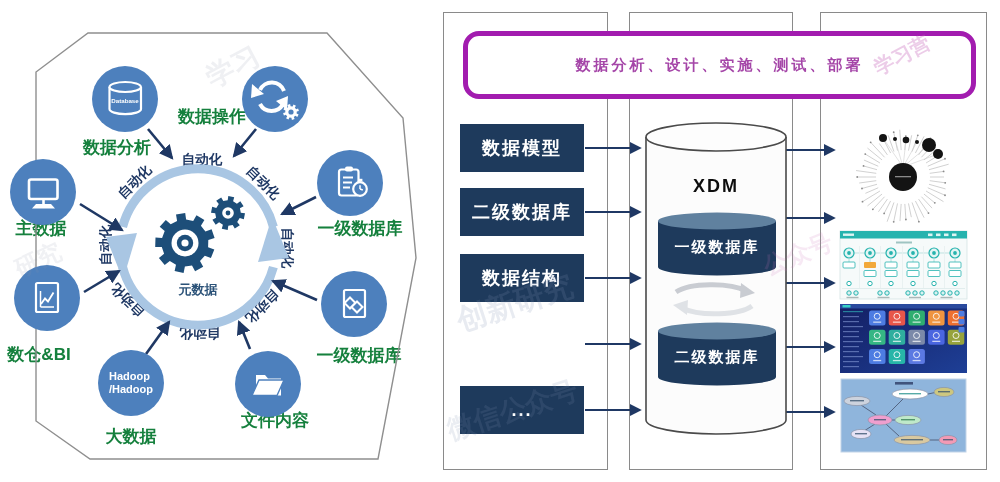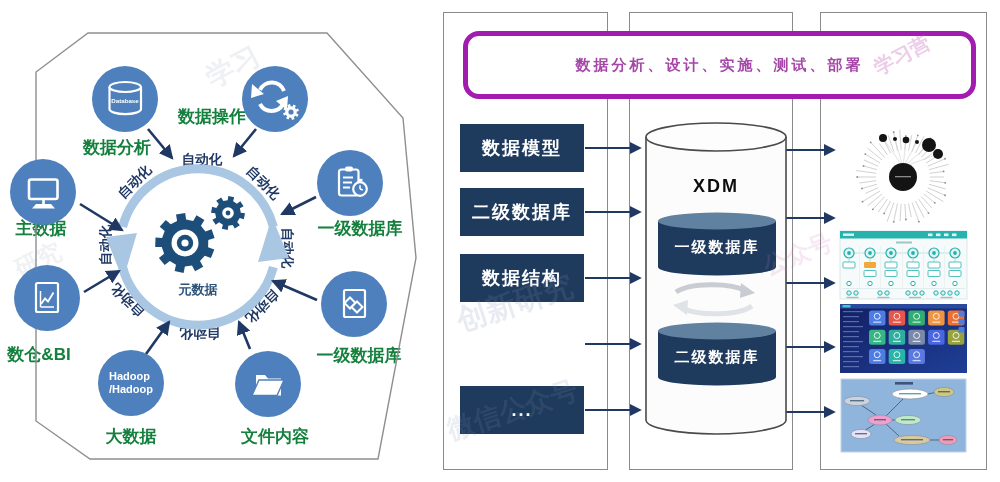--- a/index.html
+++ b/index.html
@@ -443,21 +443,21 @@
   <div class="inbox" style="top:188px">二级数据库</div>
   <div class="inbox" style="top:254px">数据结构</div>
   <div class="inbox" style="top:386px">...</div>
 
   <div class="lbl" style="left:117px;top:147px">数据分析</div>
   <div class="lbl" style="left:212px;top:116px">数据操作</div>
   <div class="lbl" style="left:41px;top:228px">主数据</div>
   <div class="lbl" style="left:360px;top:228px">一级数据库</div>
   <div class="lbl" style="left:39px;top:354px">数仓&amp;BI</div>
   <div class="lbl" style="left:131px;top:436px">大数据</div>
-  <div class="lbl" style="left:275px;top:436px">文件内容</div>
+  <div class="lbl" style="left:275px;top:420px">文件内容</div>
   <div class="lbl" style="left:359px;top:355px">一级数据库</div>
 
   <div class="circle-txt" style="left:131px;top:383px">
     <div>Hadoop</div>
     <div>/Hadoop</div>
   </div>
 
   <div class="lbl" style="left:198px;top:290px;font-size:13px;color:#2b5278">元数据</div>
 
   <div class="auto" style="left:202px;top:160px;transform:translate(-50%,-50%)">自动化</div>

